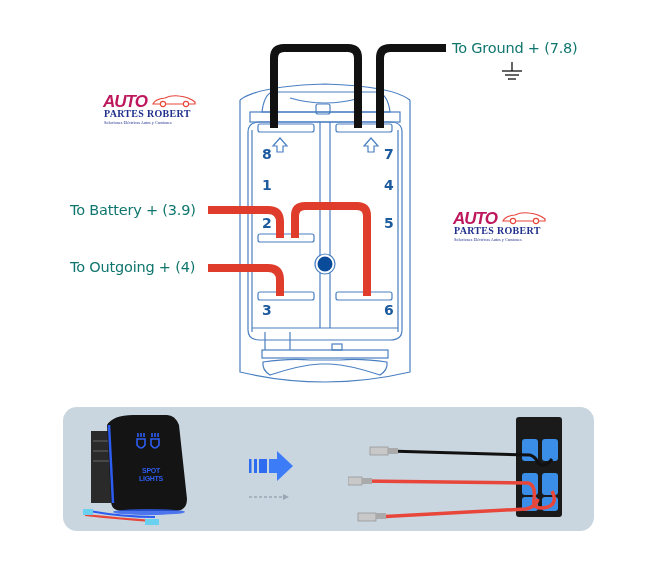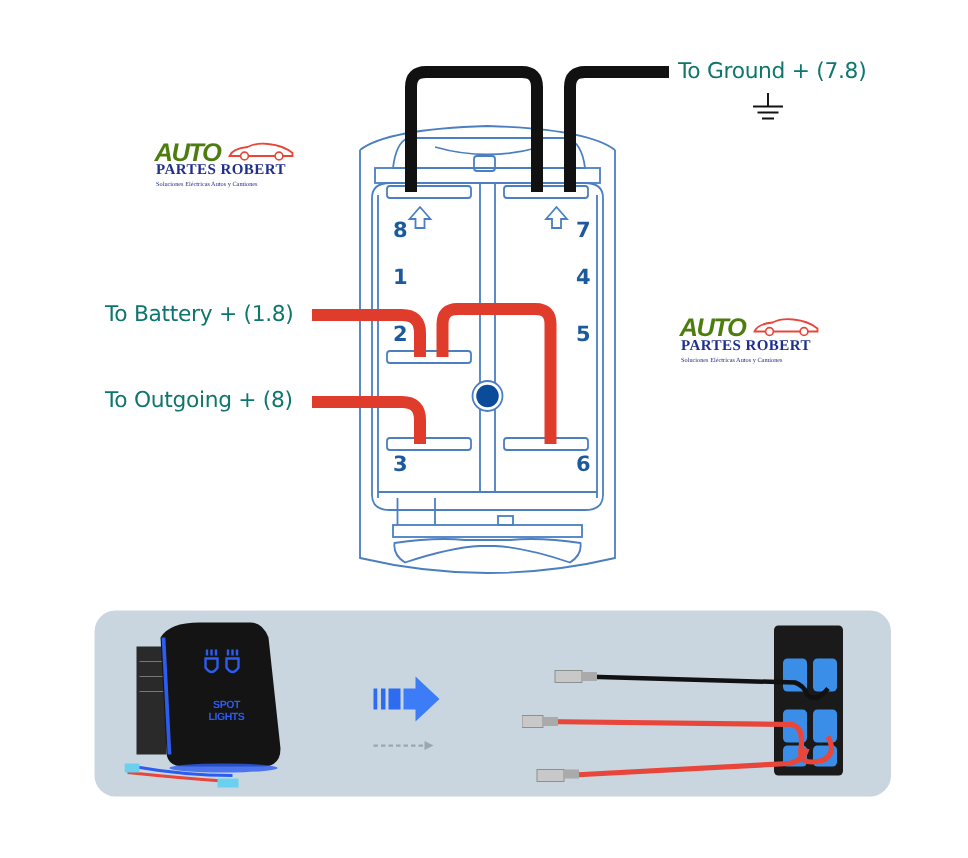--- a/index.html
+++ b/index.html
@@ -1,21 +1,21 @@
 <!DOCTYPE html>
 <html><head>
 <meta charset="utf-8">
 <style>
   html, body { margin:0; padding:0; background:#ffffff; }
   body { width:645px; height:572px; position:relative; overflow:hidden; font-family:"Liberation Sans", sans-serif; }
   .abs { position:absolute; }
   .label { position:absolute; font-family:"DejaVu Sans", sans-serif; font-size:14.5px; color:#0f766e; white-space:nowrap; letter-spacing:-0.2px; }
   .pin { position:absolute; font-family:"DejaVu Sans", sans-serif; font-size:14px; font-weight:bold; color:#1c5a9e; }
   .logo { position:absolute; width:100px; height:34px; }
-  .logo .auto { position:absolute; left:0; top:0; font-family:"Liberation Sans", sans-serif; font-weight:bold; font-style:italic; font-size:17px; color:#4d7c0f; letter-spacing:-1px; line-height:17px; }
+  .logo .auto { position:absolute; left:0; top:0; font-family:"Liberation Sans", sans-serif; font-weight:bold; font-style:italic; font-size:17px; color:#be185d; letter-spacing:-1px; line-height:17px; }
   .logo .partes { position:absolute; left:1px; top:15px; font-family:"Liberation Serif", serif; font-weight:bold; font-size:10px; color:#1f2f8c; letter-spacing:0.3px; line-height:11px; white-space:nowrap; }
   .logo .tag { position:absolute; left:1px; top:27px; font-family:"Liberation Serif", serif; font-size:4.2px; color:#1f2f8c; white-space:nowrap; line-height:5px; }
   .logo svg.car { position:absolute; left:48px; top:1px; }
   .panel { position:absolute; left:63px; top:407px; width:531px; height:124px; background:#c9d6df; border-radius:14px; }
   .spot { position:absolute; font-family:"Liberation Sans", sans-serif; font-weight:bold; font-size:7px; color:#2d5cf0; text-align:center; line-height:8px; letter-spacing:-0.3px; }
 </style>
 </head>
 <body>
 
 <svg class="abs" style="left:0;top:0" width="645" height="400" viewBox="0 0 645 400">
@@ -66,22 +66,22 @@
   </g>
 
   <g fill="none" stroke="#e03c2c" stroke-width="8" stroke-linejoin="round">
     <path d="M208 210 L268 210 Q280 210 280 222 L280 238"></path>
     <path d="M295 238 L295 216 Q295 206 305 206 L357 206 Q367 206 367 216 L367 296"></path>
     <path d="M208 268 L268 268 Q280 268 280 280 L280 296"></path>
   </g>
 </svg>
 
 <div class="label" style="left:452px;top:40px;">To Ground + (7.8)</div>
-<div class="label" style="left:70px;top:202px;">To Battery + (1.8)</div>
-<div class="label" style="left:70px;top:259px;">To Outgoing + (8)</div>
+<div class="label" style="left:70px;top:202px;">To Battery + (3.9)</div>
+<div class="label" style="left:70px;top:259px;">To Outgoing + (4)</div>
 
 <div class="pin" style="left:262px;top:146px;">8</div>
 <div class="pin" style="left:384px;top:146px;">7</div>
 <div class="pin" style="left:262px;top:177px;">1</div>
 <div class="pin" style="left:384px;top:177px;">4</div>
 <div class="pin" style="left:262px;top:215px;">2</div>
 <div class="pin" style="left:384px;top:215px;">5</div>
 <div class="pin" style="left:262px;top:302px;">3</div>
 <div class="pin" style="left:384px;top:302px;">6</div>
 

